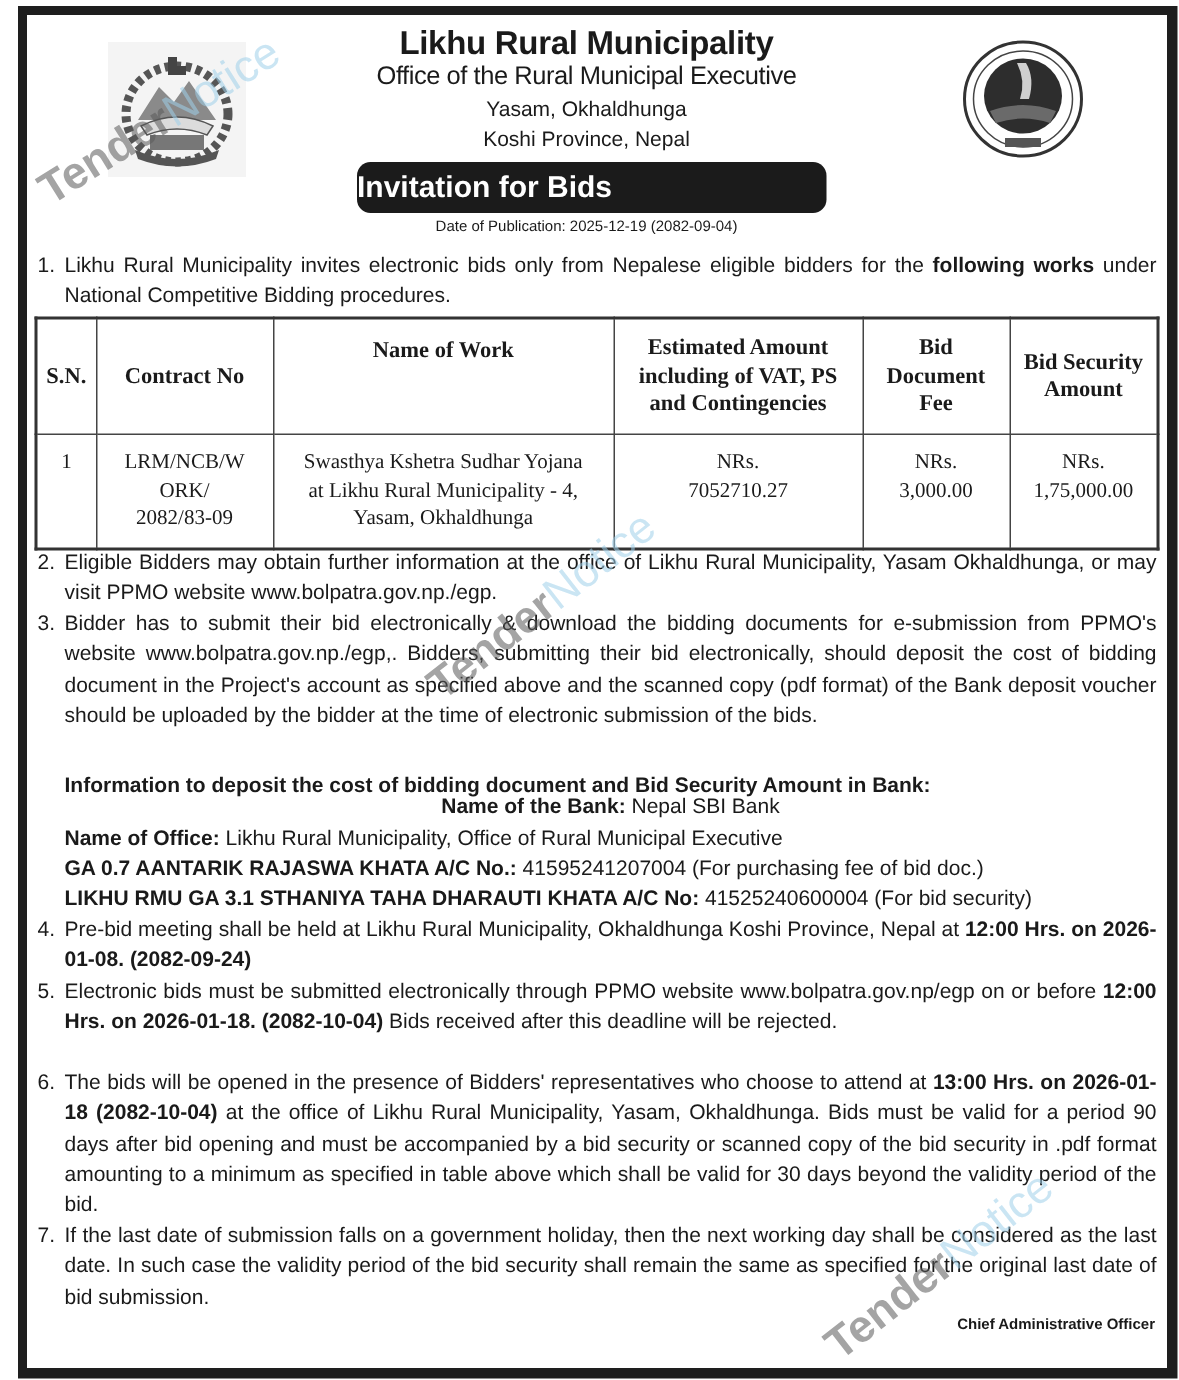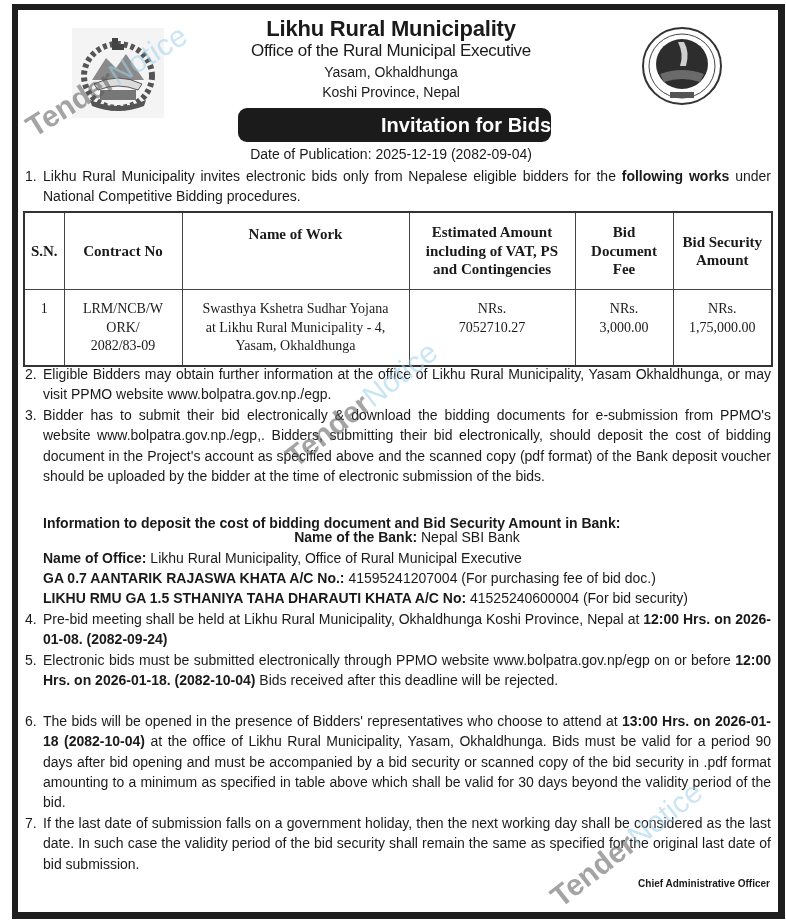--- a/index.html
+++ b/index.html
@@ -9,22 +9,22 @@
 
   .logo { position: absolute; }
   .logo-left { left: 72px; top: 28px; width: 92px; height: 90px; }
   .logo-right { left: 640px; top: 26px; width: 84px; height: 80px; }
 
   .hdr { position: absolute; left: 0; width: 782px; text-align: center; white-space: nowrap; }
   .h-title { top: 16px; font-size: 22px; font-weight: bold; letter-spacing: -0.2px; }
   .h-office { top: 41px; font-size: 17px; font-weight: normal; letter-spacing: -0.3px; }
   .h-addr1 { top: 64px; font-size: 14px; }
   .h-addr2 { top: 84px; font-size: 14px; }
-  .banner { position: absolute; left: 238px; top: 108px; width: 313px; height: 34px; background: #1b1b1b; border-radius: 9px; color: #fff; text-align: right; font-size: 20px; font-weight: bold; line-height: 34px; }
-  .h-date { top: 146px; font-size: 14px; }
+  .banner { position: absolute; left: 238px; top: 108px; width: 313px; height: 34px; background: #1b1b1b; border-radius: 9px; color: #fff; text-align: left; font-size: 20px; font-weight: bold; line-height: 34px; }
+  .h-date { top: 146px; font-size: 10px; }
 
   .para { position: absolute; left: 25px; width: 746px; font-size: 14px; line-height: 20.3px; text-align: justify; }
   .para .num { position: absolute; left: 0; top: 0; }
   .para .body { margin-left: 18px; }
   .para b { font-weight: bold; margin-top: 21px; }
 
   table.works { position: absolute; left: 23px; top: 211px; width: 750px; border-collapse: collapse; border: 2px solid #333; font-family: "Liberation Serif", serif; font-size: 14px; }
   table.works th, table.works td { border: 1px solid #444; text-align: center; vertical-align: middle; padding: 2px 3px; line-height: 18.5px; }
   table.works th { font-weight: bold; height: 62px; font-size: 15px; }
   table.works td { vertical-align: top; padding-top: 10px; height: 63px; }
@@ -131,21 +131,21 @@
 
   <div class="para" style="top:405px;">
     <span class="num">3.</span>
     <div class="body">Bidder has to submit their bid electronically &amp; download the bidding documents for e-submission from PPMO's website www.bolpatra.gov.np./egp,. Bidders, submitting their bid electronically, should deposit the cost of bidding document in the Project's account as specified above and the scanned copy (pdf format) of the Bank deposit voucher should be uploaded by the bidder at the time of electronic submission of the bids.</div>
   </div>
 
   <div class="bank" style="top:513px;text-align:justify;"><b>Information to deposit the cost of bidding document and Bid Security Amount in Bank:</b></div>
   <div class="bank" style="top:527px;text-align:center;"><b>Name of the Bank:</b><span> Nepal SBI Bank</span></div>
   <div class="bank" style="top:548px;"><b>Name of Office:</b><span> Likhu Rural Municipality, Office of Rural Municipal Executive</span></div>
   <div class="bank" style="top:568px;"><b>GA 0.7 AANTARIK RAJASWA KHATA A/C No.:</b><span> 41595241207004 (For purchasing fee of bid doc.)</span></div>
-  <div class="bank" style="top:588px;"><b>LIKHU RMU GA 1.5 STHANIYA TAHA DHARAUTI KHATA A/C No:</b><span> 41525240600004 (For bid security)</span></div>
+  <div class="bank" style="top:588px;"><b>LIKHU RMU GA 3.1 STHANIYA TAHA DHARAUTI KHATA A/C No:</b><span> 41525240600004 (For bid security)</span></div>
 
   <div class="para" style="top:609px;">
     <span class="num">4.</span>
     <div class="body"><span>Pre-bid meeting shall be held at Likhu Rural Municipality, Okhaldhunga Koshi Province, Nepal at </span><b>12:00 Hrs. on 2026-01-08. (2082-09-24)</b></div>
   </div>
 
   <div class="para" style="top:650px;">
     <span class="num">5.</span>
     <div class="body"><span>Electronic bids must be submitted electronically through PPMO website www.bolpatra.gov.np/egp on or before </span><b>12:00 Hrs. on 2026-01-18. (2082-10-04)</b><span> Bids received after this deadline will be rejected.</span></div>
   </div>

